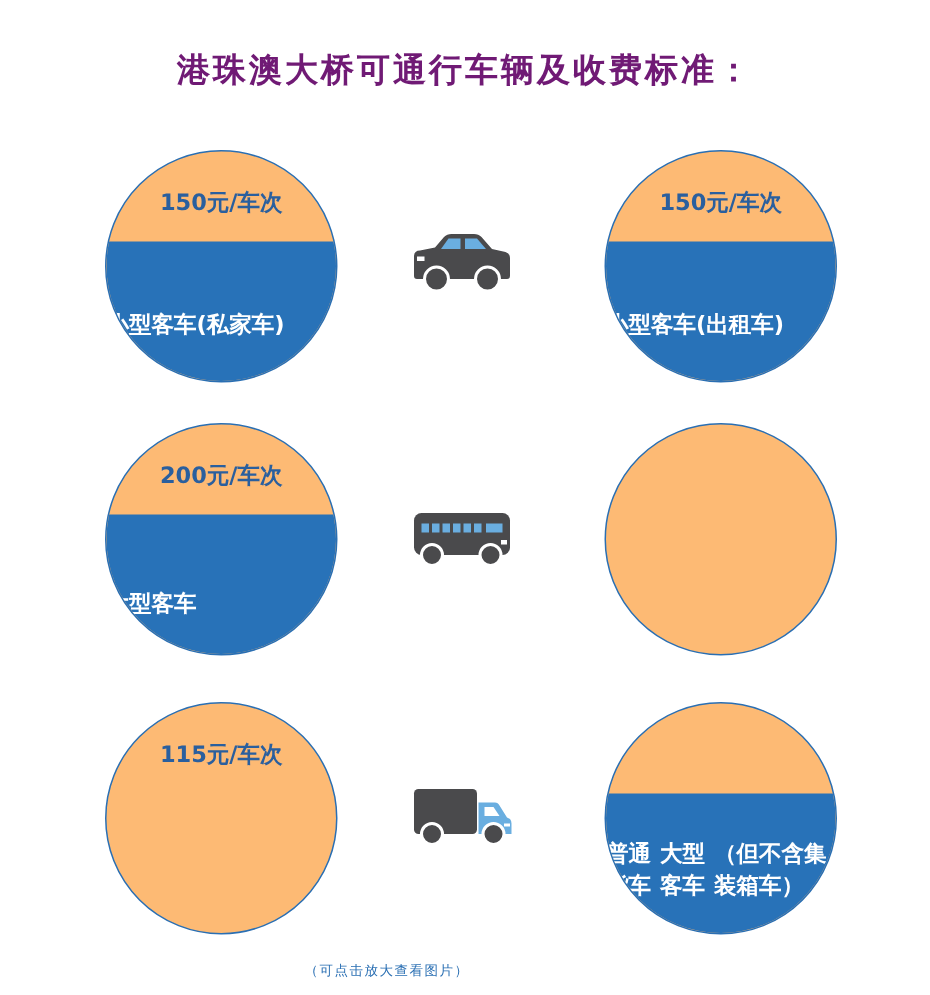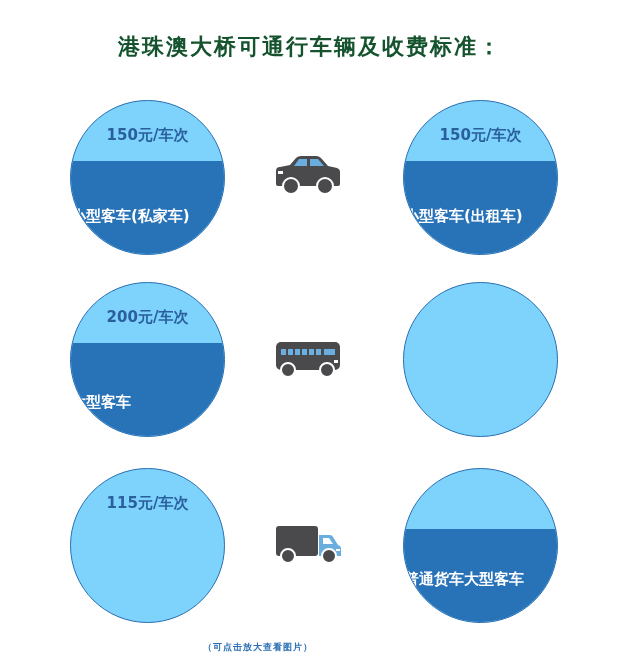--- a/index.html
+++ b/index.html
@@ -2,45 +2,45 @@
 <html><head>
 <meta charset="utf-8">
 <style>
   html, body { margin: 0; padding: 0; }
   body {
     width: 620px; height: 663px; background: #ffffff; position: relative; overflow: hidden;
     font-family: "DejaVu Sans", "Liberation Sans", sans-serif;
   }
   .title {
     position: absolute; top: 32px; left: 0; width: 620px; text-align: center;
-    font-size: 22px; font-weight: bold; color: #14532d; letter-spacing: 2px;
+    font-size: 22px; font-weight: bold; color: #701a75; letter-spacing: 2px;
   }
   .circle {
     position: absolute; width: 155px; height: 155px; border-radius: 50%;
     overflow: hidden; border: 1px solid #2a6fb3; box-sizing: border-box;
-    background: #7dd3fc;
+    background: #fdba74;
     text-decoration: underline;
   }
   .circle .top {
     position: absolute; left: 0; top: 0; width: 100%; height: 60px;
     display: flex; align-items: center; justify-content: center; padding-top: 8px; box-sizing: border-box;
     color: #2a5f9e; font-weight: bold; font-size: 15px;
   }
   .circle .bottom {
     position: absolute; left: 0; top: 60px; width: 100%; bottom: 0;
     background: #2872b8; color: #ffffff; font-weight: bold; font-size: 15px;
     display: flex; flex-direction: row; align-items: center; justify-content: flex-start;
     padding-top: 16px; box-sizing: border-box; line-height: 22px;
   }
   .circle.single .bottom { padding-top: 24px; }
   .circle.triple .bottom { padding-top: 8px; line-height: 21px; }
   .icon { position: absolute; }
   .footer {
     position: absolute; top: 641px; left: 0; width: 516px; text-align: center;
-    font-size: 9px; color: #2a6fb3; font-weight: bold; letter-spacing: 1px;
+    font-size: 9px; color: #2a6fb3; font-weight: normal; letter-spacing: 1px;
   }
 </style>
 </head>
 <body>
 
 <div class="title">港珠澳大桥可通行车辆及收费标准：</div>
 
 <div class="circle" style="left:70px; top:100px;">
   <div class="top">150元/车次</div>
   <div class="bottom">
@@ -100,16 +100,17 @@
   <path d="M49 14 L55 14 L59 20 L49 20 Z" fill="#ffffff"></path>
   <rect x="62" y="25" width="4" height="2" fill="#ffffff"></rect>
   <circle cx="14" cy="32" r="7" fill="#4a4a4c" stroke="#ffffff" stroke-width="2"></circle>
   <circle cx="55" cy="32" r="7" fill="#4a4a4c" stroke="#ffffff" stroke-width="2"></circle>
 </svg>
 
 <div class="circle triple" style="left:403px; top:468px;">
   <div class="bottom">
     <span>普通货车</span>
     <span>大型客车</span>
+    <span>（但不含集装箱车）</span>
   </div>
 </div>
 
 <div class="footer">（可点击放大查看图片）</div>
 
 </body></html>

